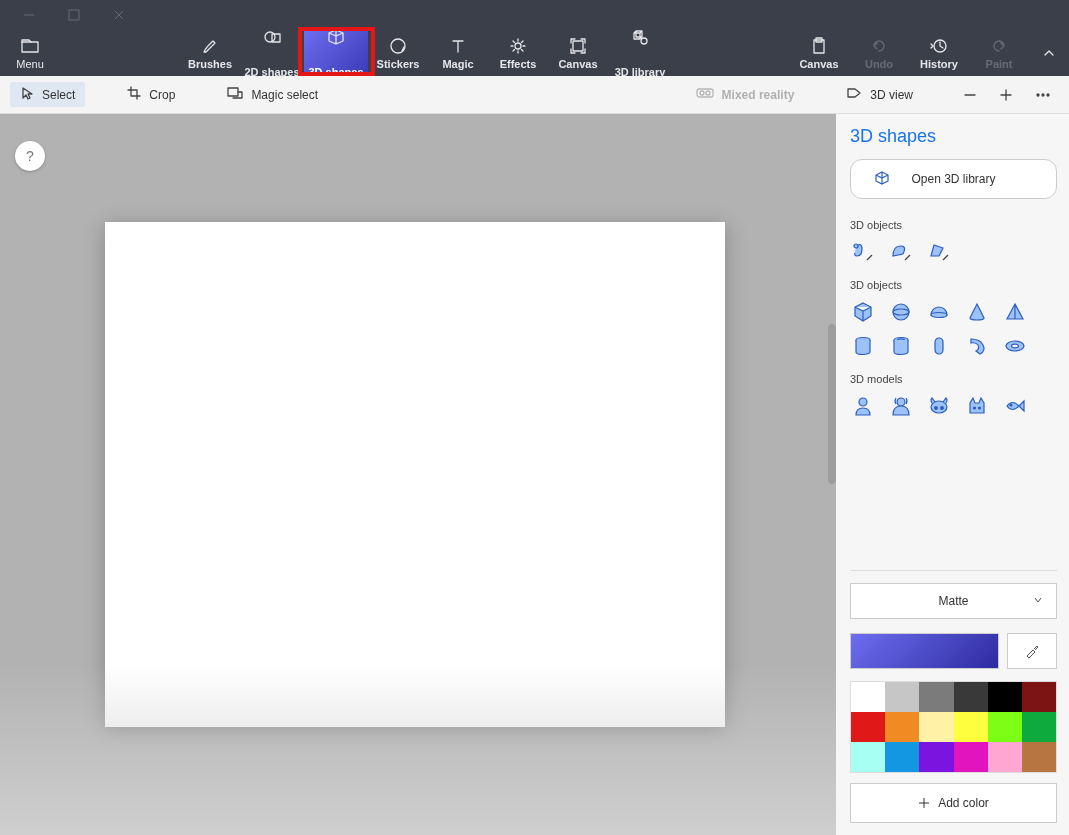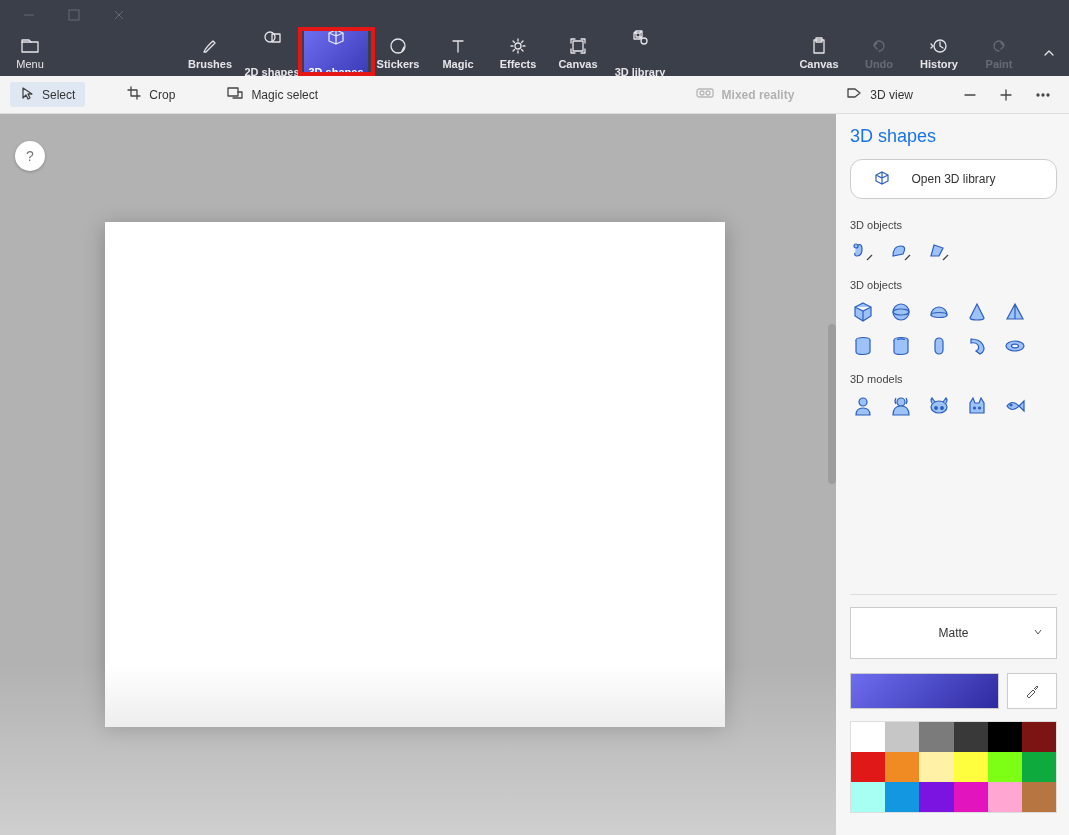--- a/index.html
+++ b/index.html
@@ -43,21 +43,21 @@
   .panel .btn { height:40px; border:1px solid #ccc; border-radius:12px; background:#fff; display:flex; align-items:center; justify-content:center; gap:12px; cursor:pointer; margin-bottom:14px; font-size:12px;}
   .panel .btn .ico { position:absolute; left:24px;}
   .panel .btn-wrap { position:relative;}
   .section-label { font-size:11px; color:#444; margin-top:6px; margin-bottom:8px;}
   .tile-row { display:flex; gap:12px; margin-bottom:8px;}
   .tile { width:26px; height:26px; display:flex; align-items:center; justify-content:center; cursor:pointer; }
   .tile svg { display:block;}
 
   .panel-spacer { flex:1; min-height:60px;}
   hr.div { border:none; border-top:1px solid #ddd; margin:6px 0 12px;}
-  .dropdown { height:52px; border:1px solid #ccc; background:#fff; display:flex; align-items:center; justify-content:center; position:relative; margin-bottom:14px; cursor:pointer;}
+  .dropdown { height:36px; border:1px solid #ccc; background:#fff; display:flex; align-items:center; justify-content:center; position:relative; margin-bottom:14px; cursor:pointer;}
   .dropdown .chev { position:absolute; right:12px; }
   .color-row { display:flex; gap:8px; margin-bottom:12px;}
   .cur-color { flex:1; height:36px; background:linear-gradient(135deg,#6d6ef0,#2e2aa0); border:1px solid #ccc;}
   .eyedrop { width:50px; height:36px; border:1px solid #ccc; background:#fff; display:flex; align-items:center; justify-content:center; cursor:pointer;}
   .palette { display:grid; grid-template-columns:repeat(6,1fr); gap:0; border:1px solid #ddd; margin-bottom:10px;}
   .swatch { height:30px; cursor:pointer;}
   .addcolor { height:40px; border:1px solid #ccc; background:#fff; display:flex; align-items:center; justify-content:center; gap:8px; cursor:pointer;}
 
   
   .ribbon svg, .subbar svg { stroke:#e6e6ea; stroke-width:1.3; fill:none; stroke-linecap:round; stroke-linejoin:round;}
@@ -454,14 +454,21 @@
         <div class="swatch" style="background: rgb(124, 255, 20);"></div>
         <div class="swatch" style="background: rgb(15, 170, 61);"></div>
         <div class="swatch" style="background: rgb(166, 255, 242);"></div>
         <div class="swatch" style="background: rgb(20, 151, 225);"></div>
         <div class="swatch" style="background: rgb(123, 20, 225);"></div>
         <div class="swatch" style="background: rgb(225, 20, 190);"></div>
         <div class="swatch" style="background: rgb(255, 166, 210);"></div>
         <div class="swatch" style="background: rgb(183, 118, 65);"></div>
       </div>
 
+    <div class="addcolor">
+      <svg width="12" height="12">
+          <line x1="6" y1="1" x2="6" y2="11" stroke="#333"></line>
+          <line x1="1" y1="6" x2="11" y2="6" stroke="#333"></line>
+        </svg>
+      <span>Add color</span>
+    </div>
   </div>
 </div>
 
 </body></html>

